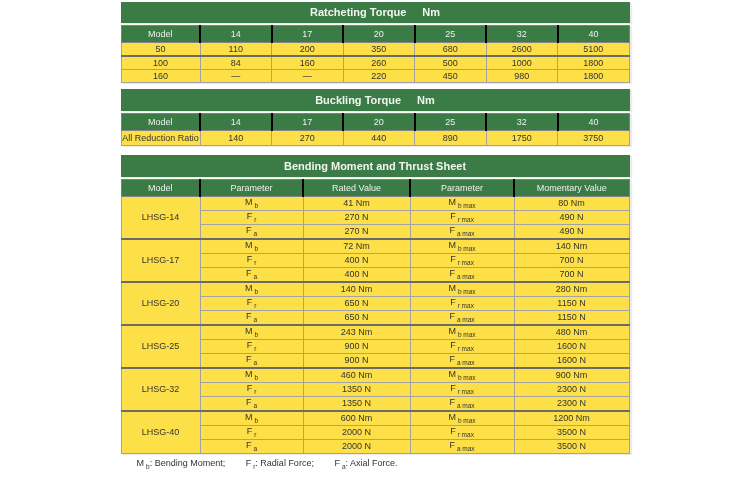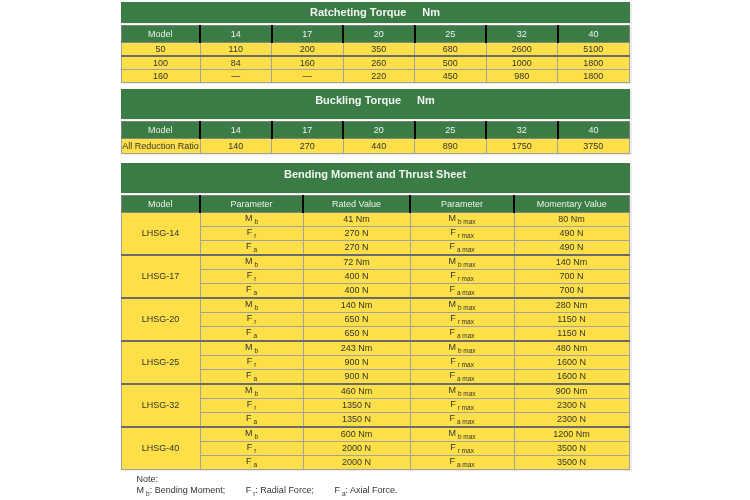--- a/index.html
+++ b/index.html
@@ -1,19 +1,19 @@
 <!DOCTYPE html>
 <html><head>
 <meta charset="utf-8">
 <style>
   html,body{margin:0;padding:0;}
   body{width:750px;height:500px;background:#ffffff;font-family:"Liberation Sans",sans-serif;color:#333;overflow:hidden;}
   .wrap{width:509px;margin:0 auto;padding-top:2px;position:relative;}
   .ttl{background:#3a7b46;color:#f2f6f0;text-align:center;font-size:11px;font-weight:bold;height:21px;line-height:21px;margin-bottom:2px;box-shadow:2px 1px 1px rgba(0,0,0,0.08);}
-  .ttl2{height:30px;line-height:22px;}
+  .ttl2{height:22px;line-height:22px;}
   .unit{margin-left:16px;}
   table{border-collapse:collapse;width:509px;table-layout:fixed;background:#fde047;border:1px solid #7f7f7f;box-shadow:2px 1px 1px rgba(0,0,0,0.08);}
   th{background:#3a7b46;color:#edf3ec;font-weight:normal;font-size:9px;height:16px;padding:0;border-bottom:1px solid #858585;border-left:2px solid #000000;}
   th:first-child{border-left:none;}
   td{font-size:9px;text-align:center;padding:0;border:1px solid #a2a2a2;height:12px;line-height:11px;}
   .t2 td{height:14px;text-align:center;}
   .t3 td{height:13px;}
   tr.gsep td{border-top:2px solid #6b6b6b;}
   sub{font-size:6.5px;line-height:1;margin-left:2px;}
   .mb1{margin-bottom:6px;}
@@ -250,21 +250,20 @@
     <tr>
       <td><span>F</span><sub>a</sub></td>
       <td>2000 N</td>
       <td><span>F</span><sub>a max</sub></td>
       <td>3500 N</td>
     </tr>
   </tbody>
     </table>
 
   <div class="note">
-    <div>Note:</div>
     <div>
       <span class="nd"><span>M</span><sub>b</sub><span>: Bending Moment;</span></span>
       <span class="nd"><span>F</span><sub>r</sub><span>: Radial Force;</span></span>
       <span class="nd"><span>F</span><sub>a</sub><span>: Axial Force.</span></span>
     </div>
   </div>
 
 </div>
 
 </body></html>

